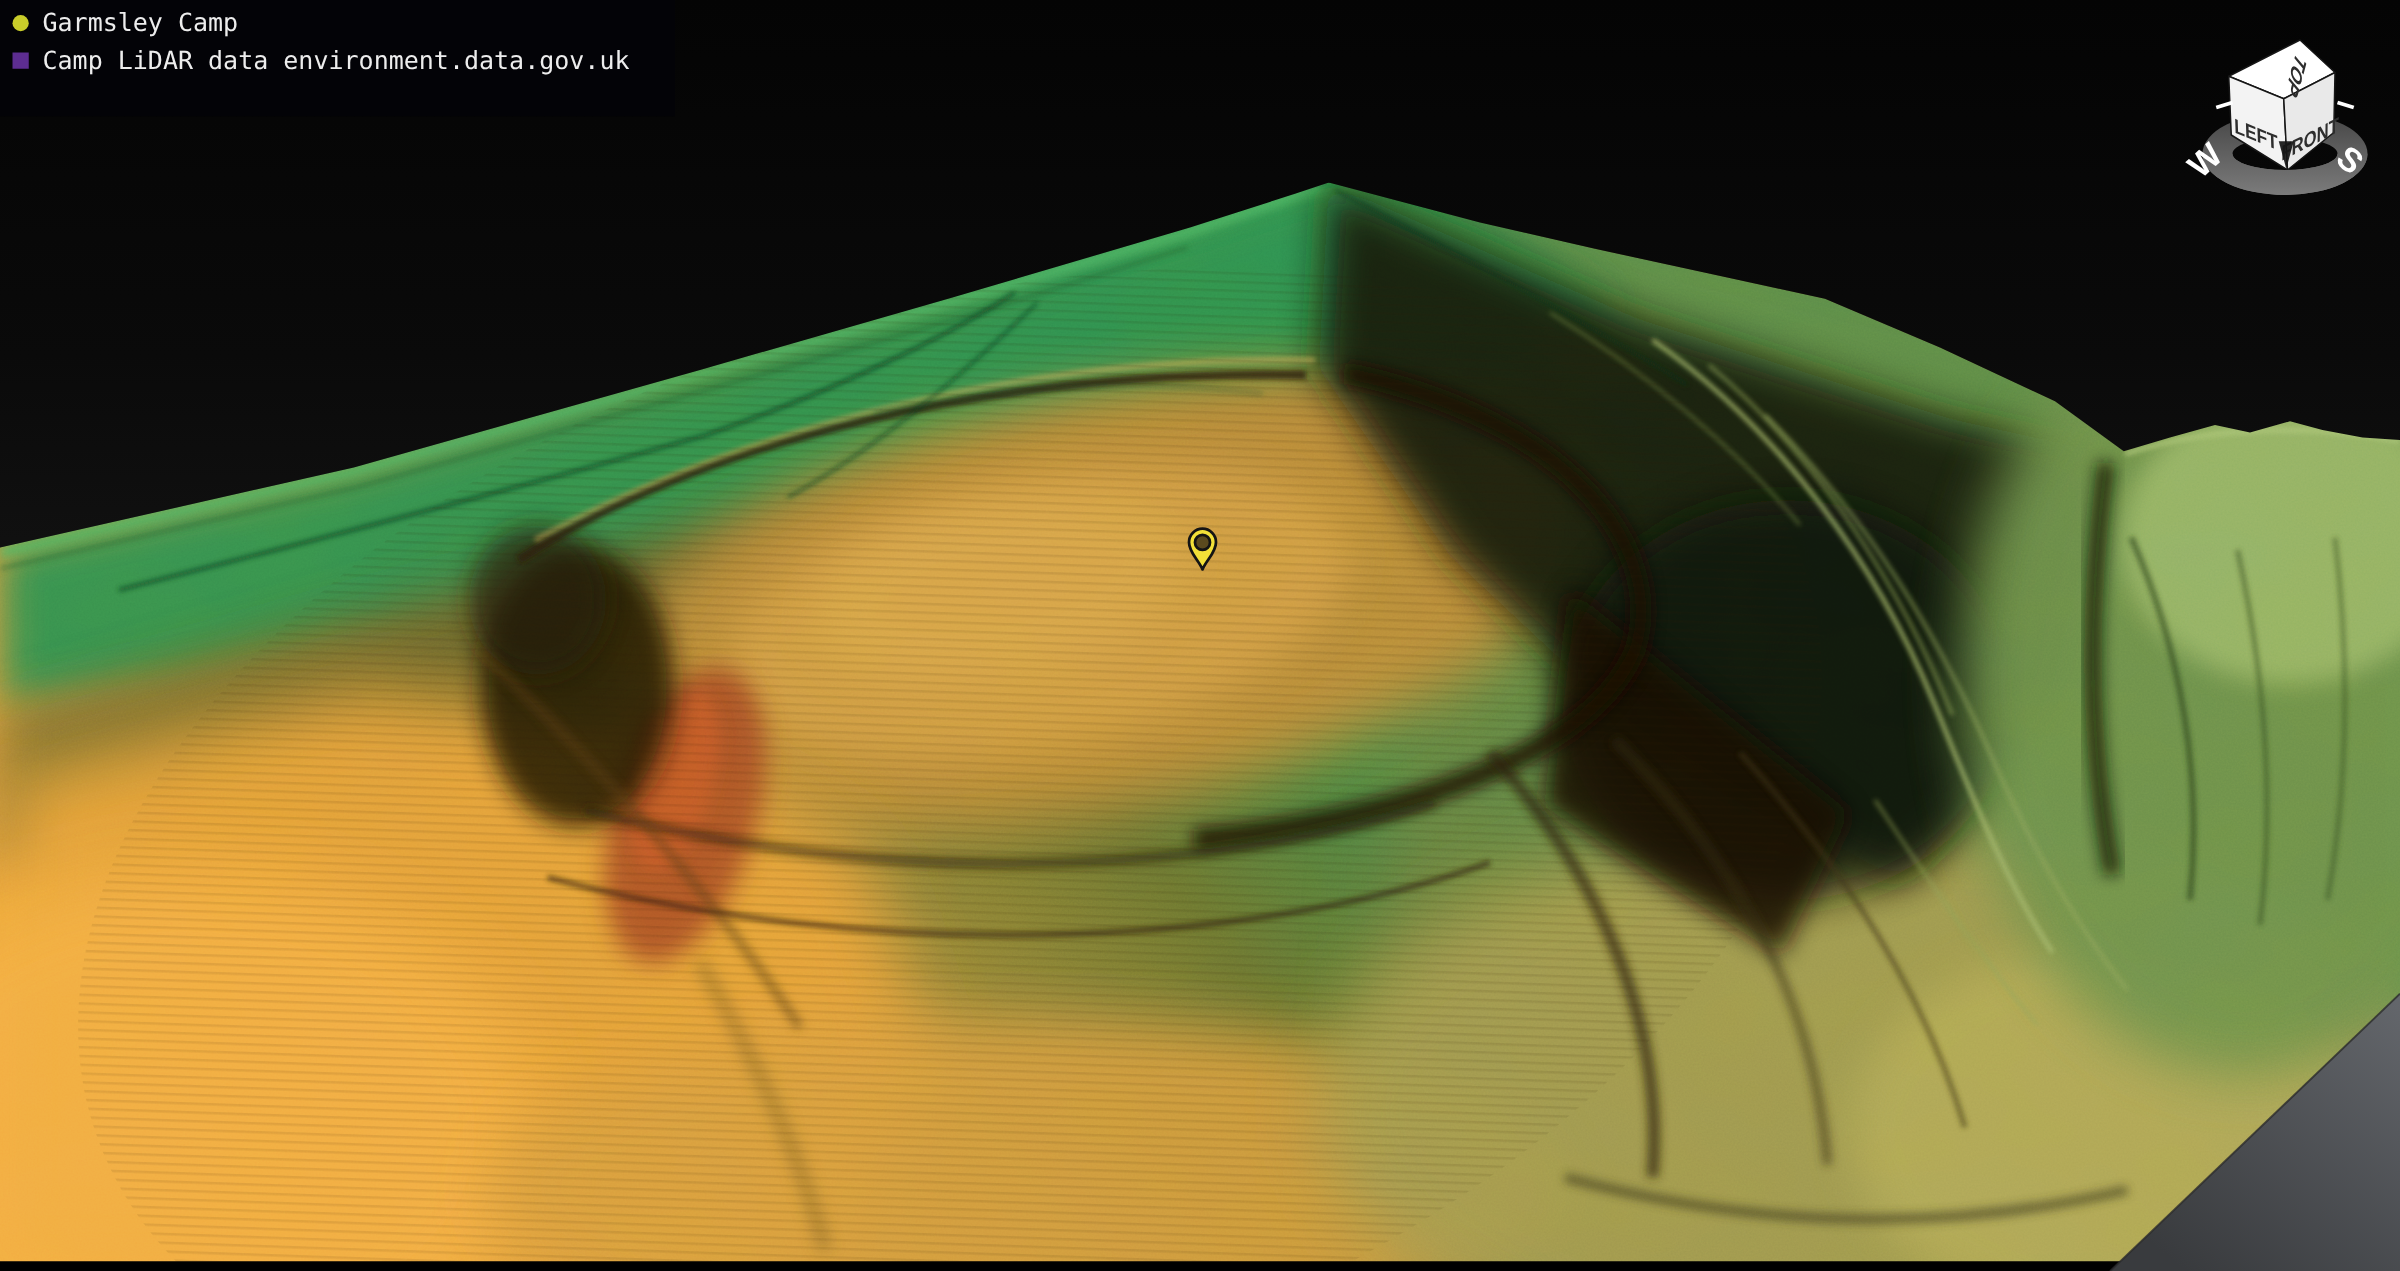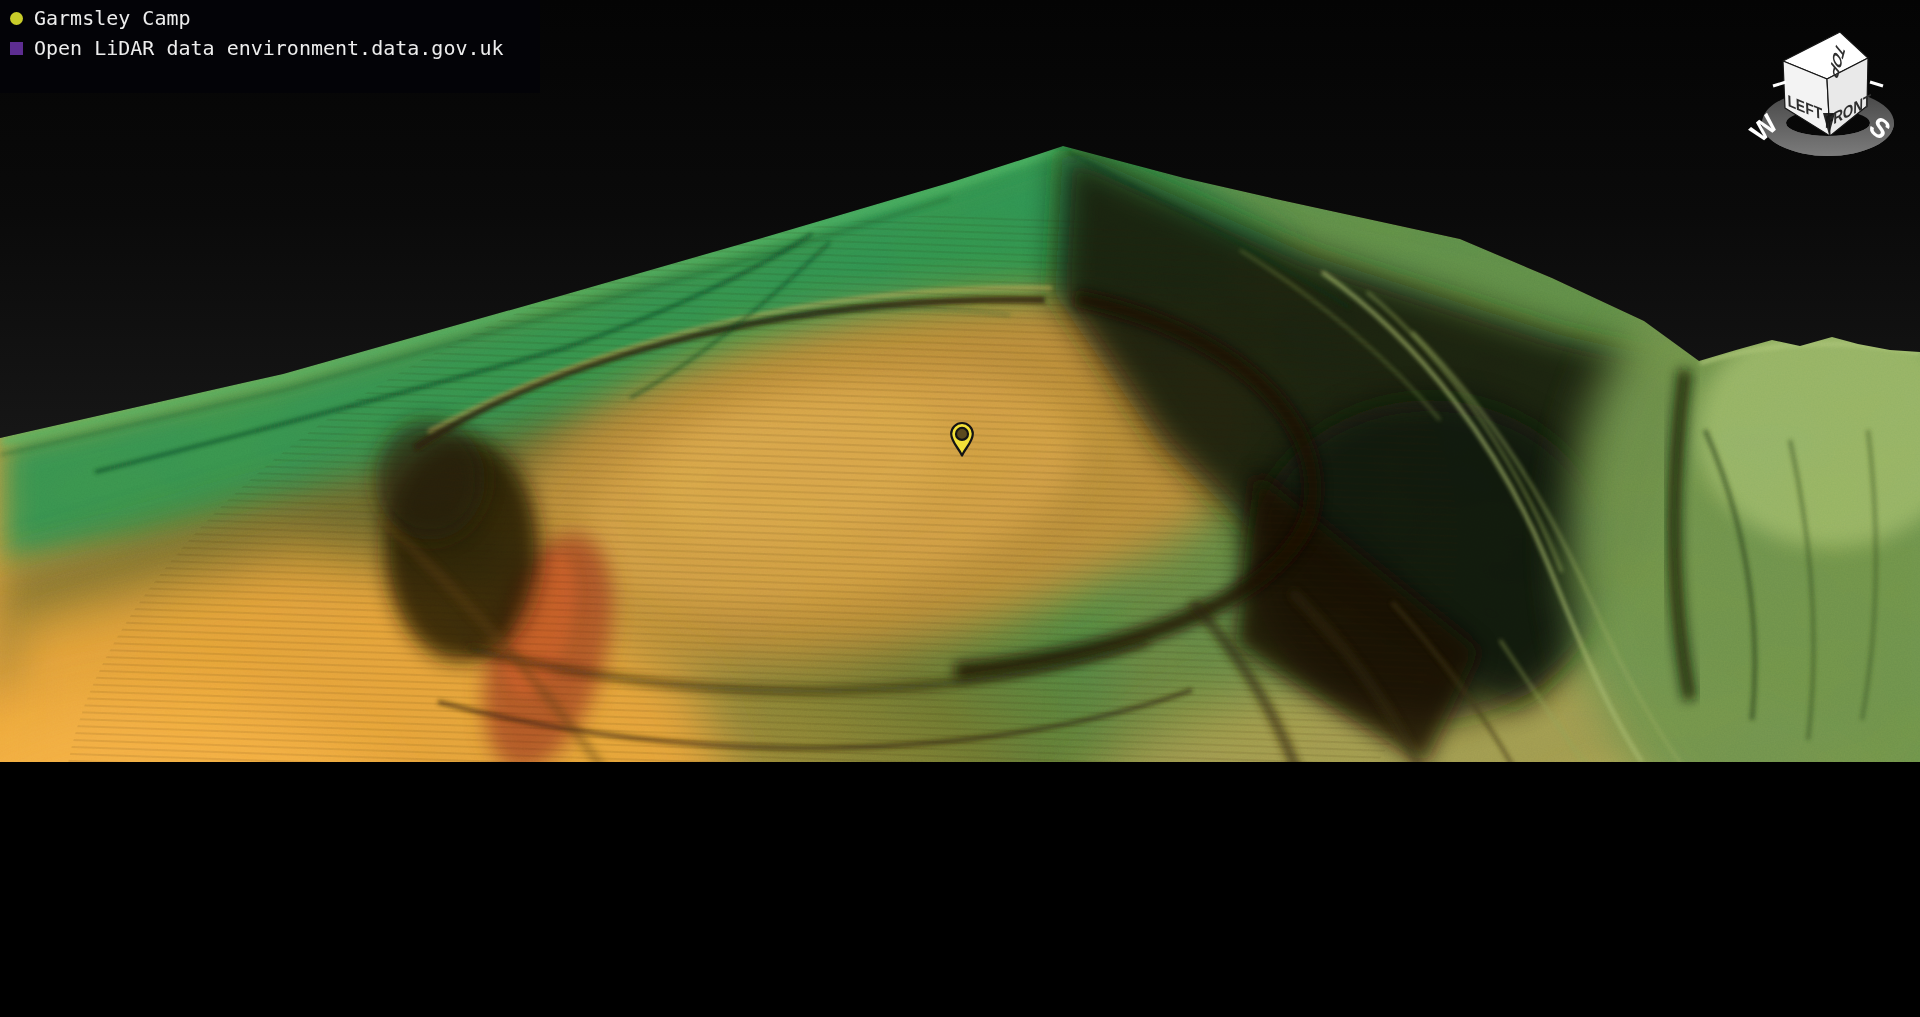--- a/index.html
+++ b/index.html
@@ -1,17 +1,17 @@
 <!DOCTYPE html>
 <html><head>
 <meta charset="utf-8">
 <style>
   html,body{margin:0;padding:0;background:#000;}
   .scene{
-    position:relative;width:1920px;height:762px;overflow:hidden;
+    position:relative;width:1920px;height:1017px;overflow:hidden;
     background:linear-gradient(180deg,#040404 0%,#0a0a0a 28%,#141414 52%,#1d1d1d 72%,#101010 100%);
     font-family:"DejaVu Sans Mono","Liberation Mono",monospace;
   }
   svg.terrain{position:absolute;left:0;top:0;}
   .legend{
     position:absolute;left:0;top:0;width:540px;height:93px;
     background:rgba(3,3,7,0.93);padding:3px 0 0 10px;box-sizing:border-box;
   }
   .legend-row{display:flex;align-items:center;height:30px;}
   .legend-marker{width:13px;height:13px;margin-right:11px;flex:none;}
@@ -169,21 +169,21 @@
     </g>
   </svg>
 
   <div class="legend">
     <div class="legend-row">
       <span class="legend-marker circle" style="background-color: rgb(201, 205, 42);"></span>
       <span class="legend-label">Garmsley Camp</span>
     </div>
     <div class="legend-row">
       <span class="legend-marker square" style="background-color: rgb(93, 45, 145);"></span>
-      <span class="legend-label">Open LiDAR data environment.data.gov.uk</span>
+      <span class="legend-label">Camp LiDAR data environment.data.gov.uk</span>
     </div>
   </div>
 
   <svg class="pin" width="28" height="36" viewBox="0 0 28 36">
     <path d="M14,34.5 C10.5,26.5 3.2,21 3.2,12.8 A10.8,10.8 0 1 1 24.8,12.8 C24.8,21 17.5,26.5 14,34.5 Z" stroke="#141414" stroke-width="2.2" stroke-linejoin="round" fill="#f2e038"></path>
     <circle cx="14" cy="12.9" r="6" fill="#5b4a1e" stroke="#141414" stroke-width="2.2"></circle>
   </svg>
 
   <svg class="gizmo" width="180" height="150" viewBox="0 0 180 150">
 

